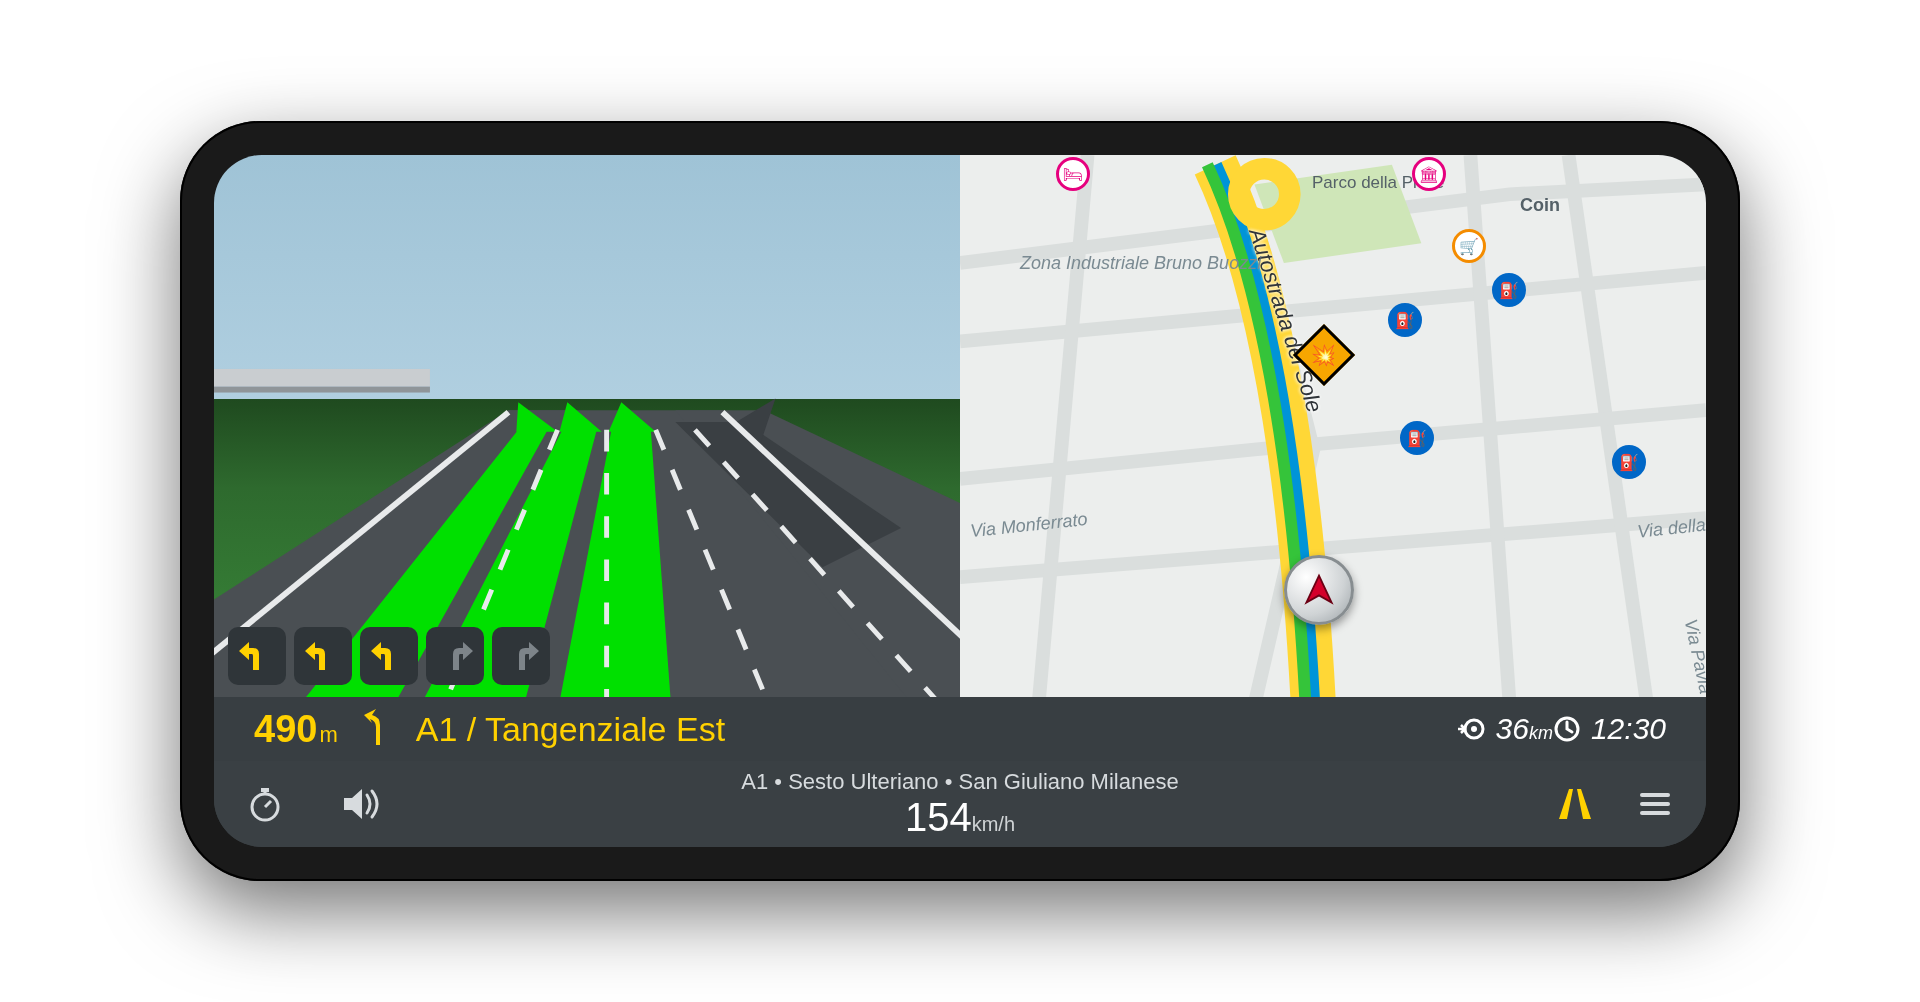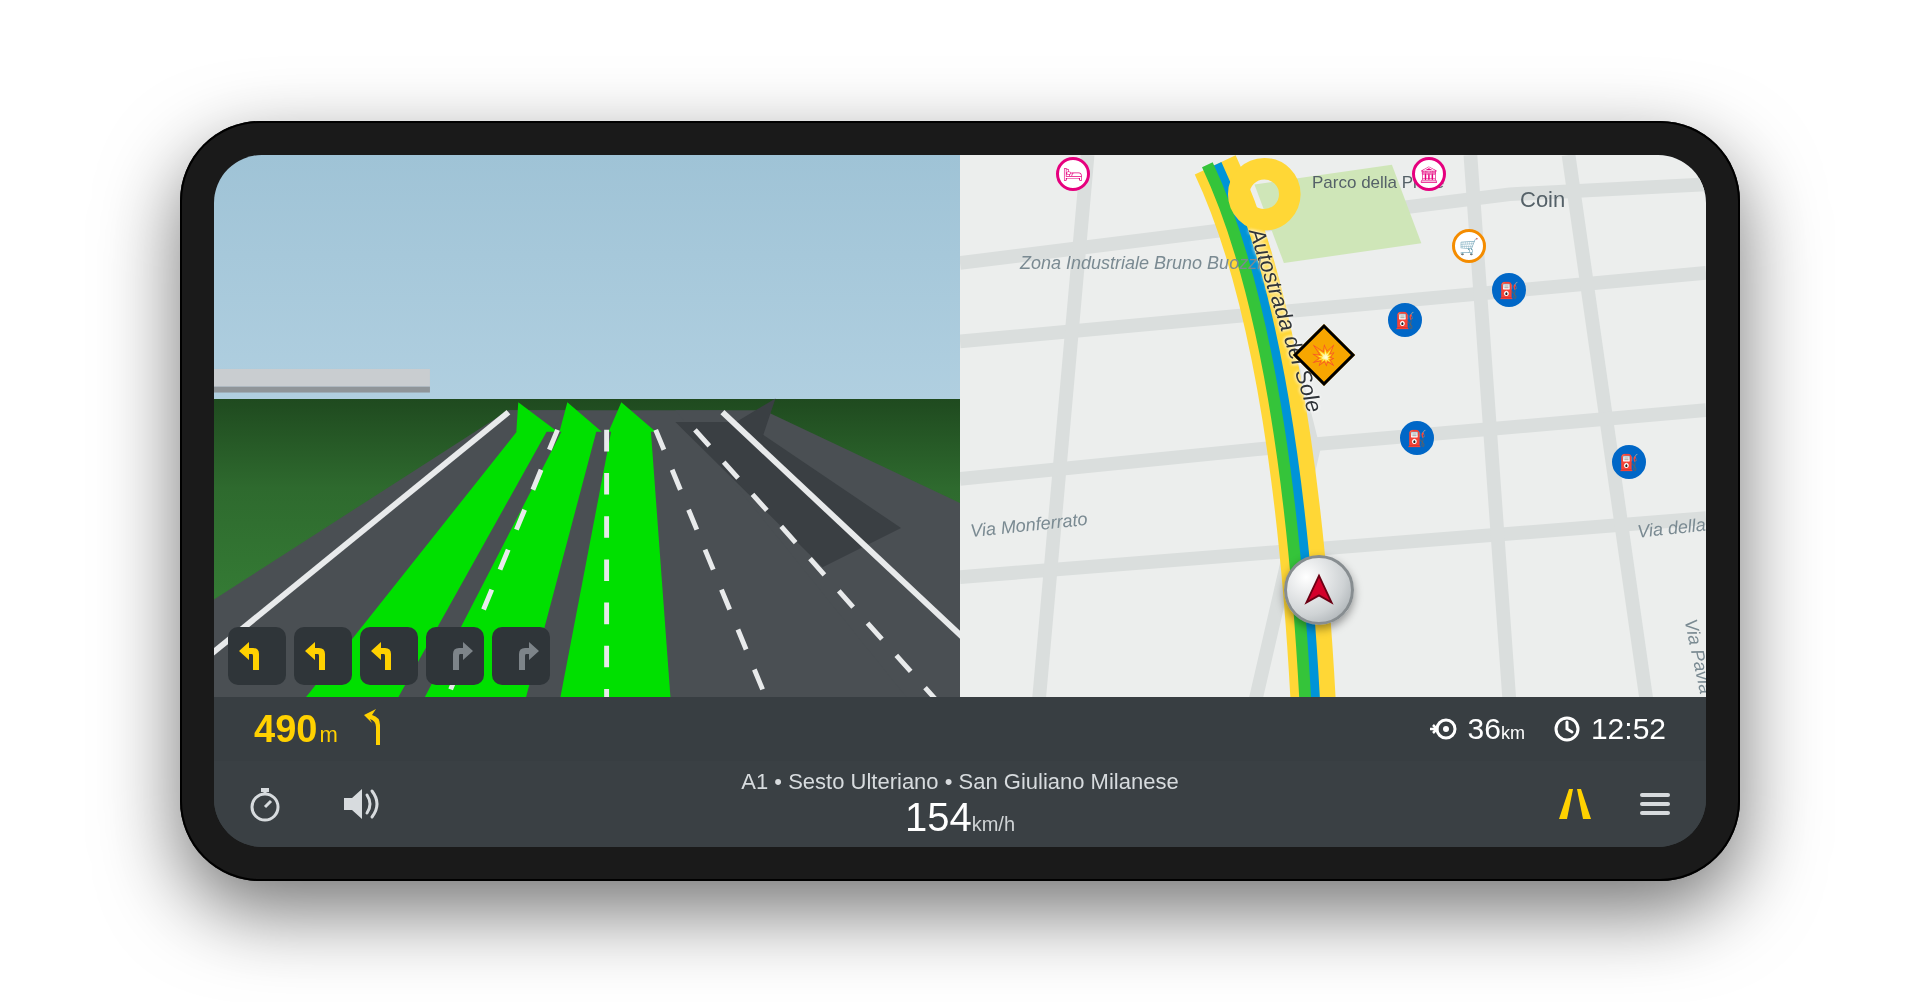--- a/index.html
+++ b/index.html
@@ -51,21 +51,21 @@
   .cursor svg { width:36px; height:36px; }
   
   .navbar {
     height: 64px; background: rgba(56,62,66,0.92); display:flex; align-items:center;
     padding: 0 40px; gap: 18px; position: relative; color:#fff;
   }
   .dist { color:#ffd100; font-weight:600; font-size:38px; }
   .dist small { font-size:22px; font-weight:400; margin-left:2px; }
   .turn-icon { color:#ffd100; margin:0 6px; }
   .dest { color:#ffd100; font-size:34px; font-weight:500; }
-  .nav-right { margin-left:auto; display:flex; align-items:center; gap:28px; font-size:30px; font-weight:500;}
+  .nav-right { margin-left:auto; display:flex; align-items:center; font-size:30px; font-weight:500;font-style:italic;}
   .nav-right .metric { display:flex; align-items:center; gap:10px; }
   .nav-right small { font-size:18px; font-weight:400; }
   
   .statusbar {
     height: 86px; background: #3a4044; display:flex; align-items:center; color:#cfd3d5;
     padding: 0 28px; gap: 52px; position:relative;
   }
   .statusbar .center { position:absolute; left:50%; transform:translateX(-50%); text-align:center; }
   .loc { font-size:22px; color:#d7dbde; }
   .speed { font-size:40px; color:#fff; font-weight:500; }
@@ -170,21 +170,21 @@
             <path d="M260 10 Q340 180 360 560" stroke="#0094d8" stroke-width="14" fill="none"></path>
             <path d="M252 10 Q332 180 352 560" stroke="#35c43a" stroke-width="12" fill="none"></path>
 
             <circle cx="310" cy="40" r="26" fill="none" stroke="#ffd736" stroke-width="22"></circle>
           </svg>
 
           <div style="position:absolute; left:308px; top:70px; transform:rotate(72deg); transform-origin:left top; font-size:22px; font-style:italic; color:#30353a; text-shadow:0 0 4px #fff,0 0 4px #fff;">Autostrada del Sole</div>
 
           <div class="map-label" style="left:60px; top:58px;margin-top:40px;">Zona Industriale Bruno Buozzi</div>
           <div class="map-label dark" style="left:352px; top:18px; font-size:17px;">Parco della Pieve</div>
-          <div class="map-label dark" style="left:560px; top:32px; font-size:22px;">Coin</div>
+          <div class="map-label dark" style="left:560px; top:40px; font-size:18px;font-weight:bold;">Coin</div>
           <div class="map-label" style="left:10px; top:360px; transform:rotate(-6deg);">Via Monferrato</div>
           <div class="map-label" style="right:-60px; top:360px; transform:rotate(-6deg);">Via della Libertà</div>
           <div class="map-label" style="right:-30px; bottom:30px; transform:rotate(78deg);">Via Pavia</div>
 
           <div class="poi pink" style="left:96px; top:2px;">
               <span>🛏</span>
             </div>
           <div class="poi pink" style="right:260px; top:2px;">
               <span>🏛</span>
             </div>
@@ -219,36 +219,37 @@
 
       <div class="navbar">
         <div class="dist">
           <span>490</span><small>m</small>
         </div>
         <div class="turn-icon">
           <svg width="30" height="40" viewBox="0 0 30 40">
               <path d="M18 38 V18 Q18 10 10 8 L14 2 L2 8 L10 16 L8 12 Q14 14 14 20 V38 Z" fill="#ffd100"></path>
             </svg>
         </div>
+        <div class="dest">A1 / Tangenziale Est</div>
 
         <div class="nav-right">
           <div class="metric">
             <svg width="30" height="30" viewBox="0 0 30 30">
                 <circle cx="18" cy="15" r="9" fill="none" stroke="#fff" stroke-width="3"></circle>
                 <circle cx="18" cy="15" r="3" fill="#fff"></circle>
                 <path d="M2 15 H9 M5 11 L9 15 L5 19" stroke="#fff" stroke-width="2.5" fill="none"></path>
               </svg>
             <span><span>36</span><small>km</small></span>
           </div>
           <div class="metric">
             <svg width="28" height="28" viewBox="0 0 28 28">
                 <circle cx="14" cy="14" r="11" fill="none" stroke="#fff" stroke-width="3"></circle>
                 <path d="M14 7 V14 L19 17" stroke="#fff" stroke-width="3" fill="none" stroke-linecap="round"></path>
               </svg>
-            <span>12:52</span>
+            <span>12:30</span>
           </div>
         </div>
       </div>
 
       <div class="statusbar">
         <div class="icon-btn">
           <svg width="38" height="38" viewBox="0 0 38 38">
               <circle cx="19" cy="22" r="13" fill="none" stroke="currentColor" stroke-width="3"></circle>
               <rect x="15" y="3" width="8" height="4" fill="currentColor"></rect>
               <line x1="19" y1="7" x2="19" y2="9" stroke="currentColor" stroke-width="3"></line>

